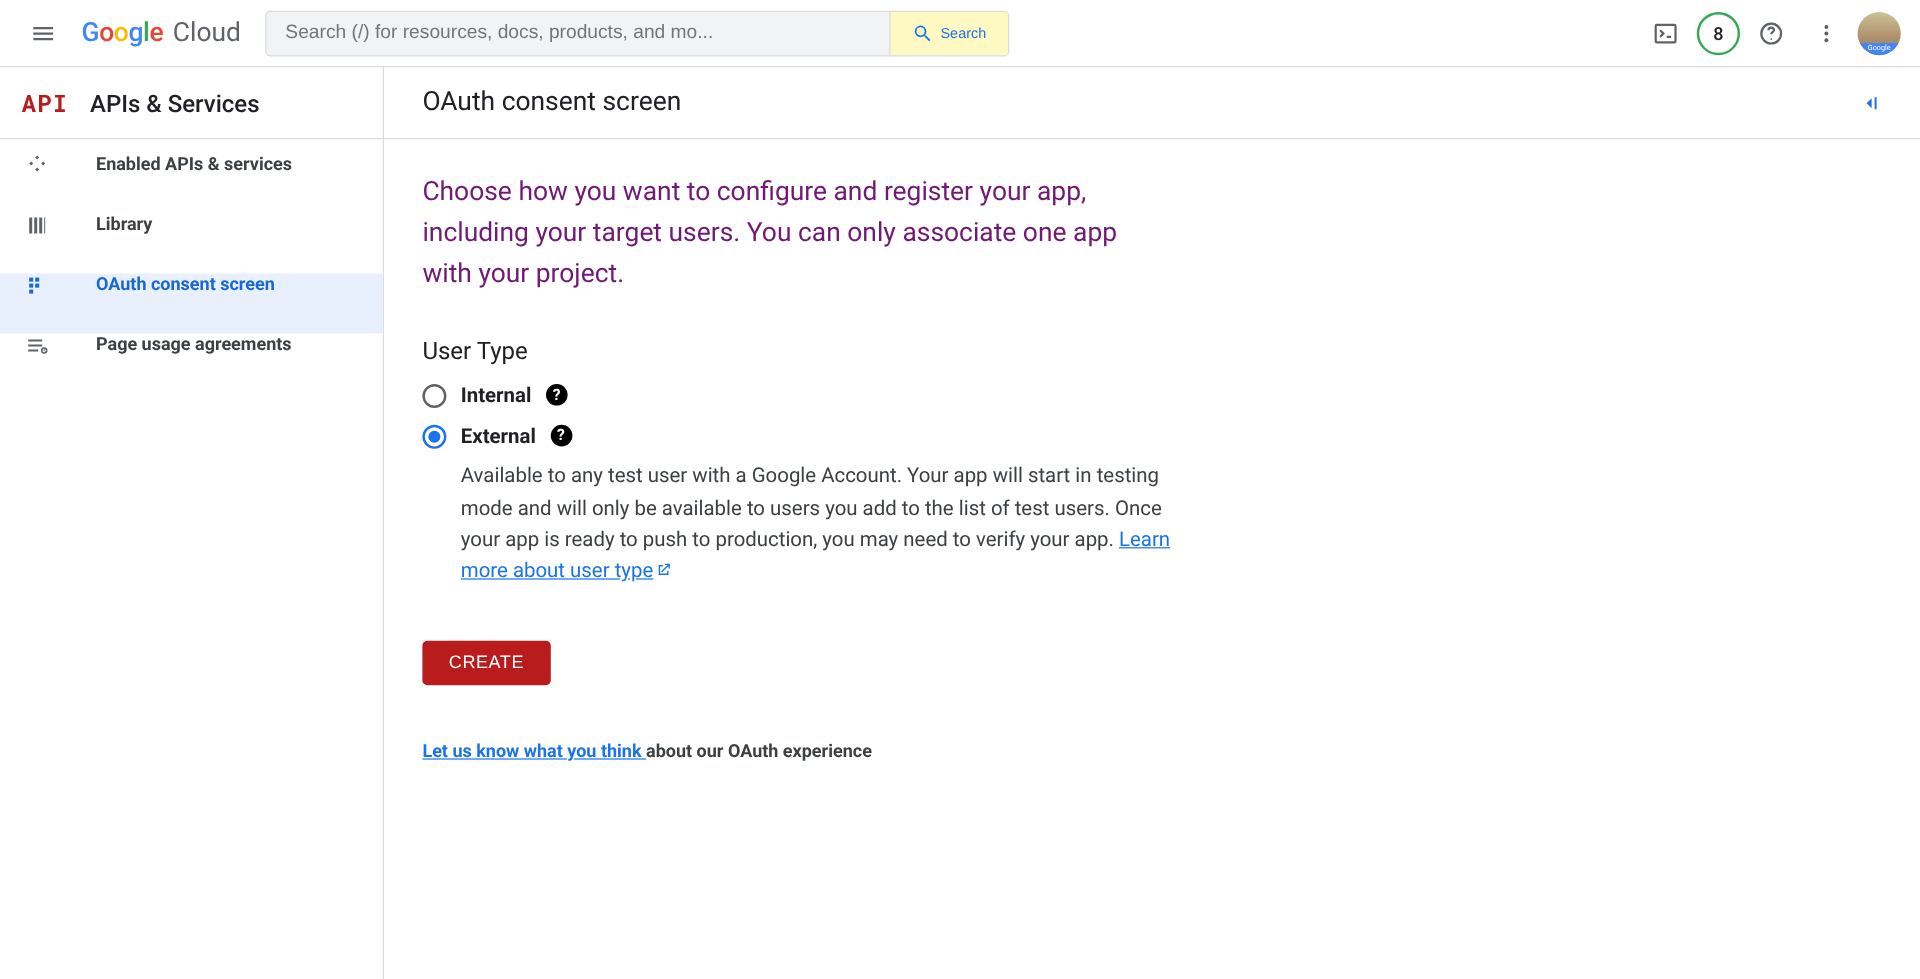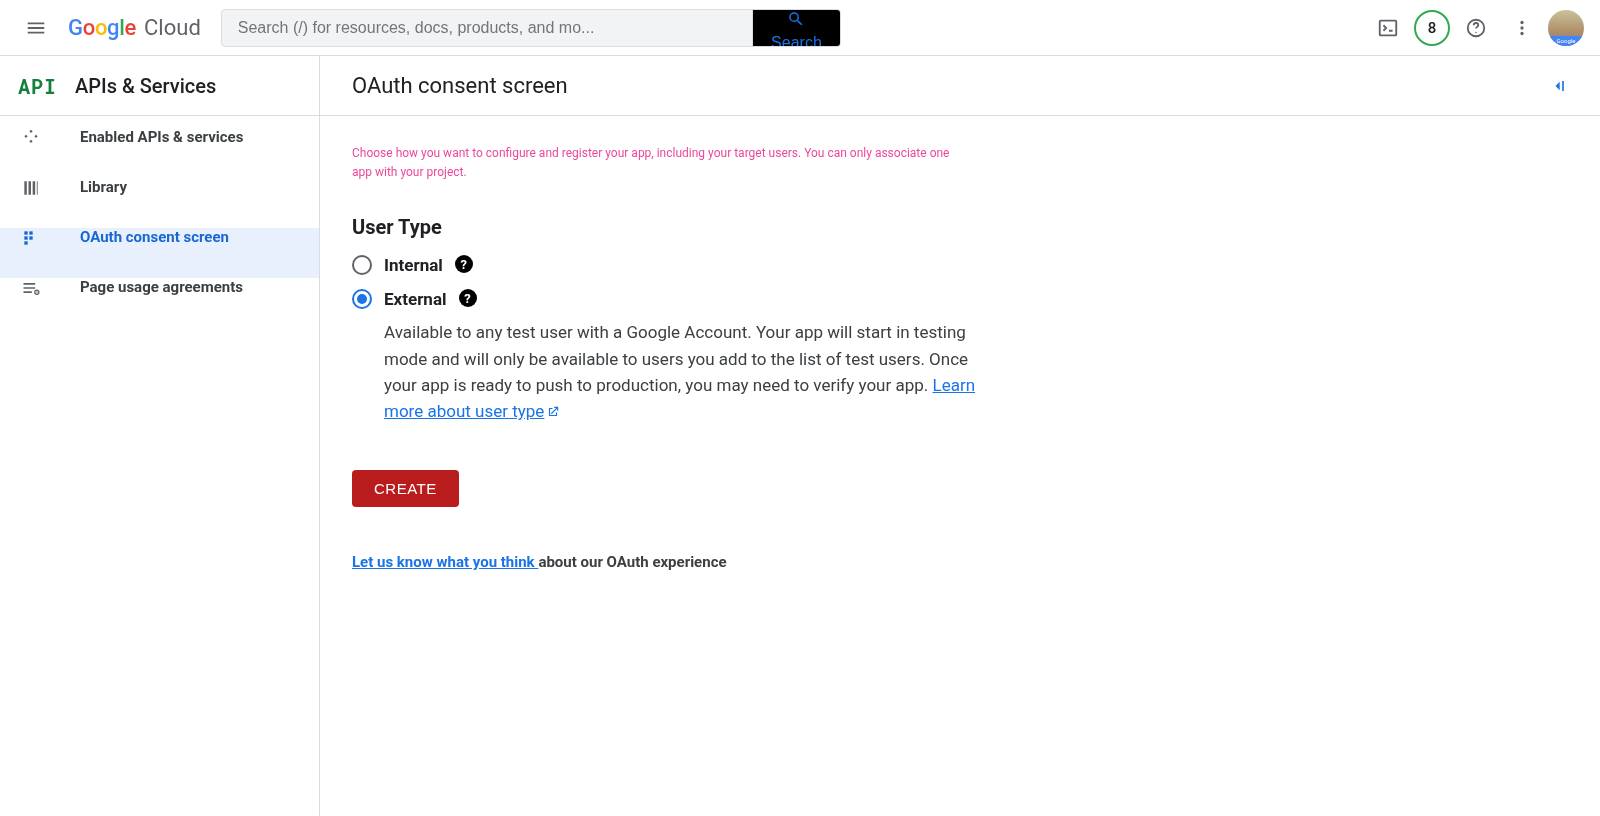--- a/index.html
+++ b/index.html
@@ -18,52 +18,52 @@
     .logo .l  { color:#34A853; }
     .logo .e  { color:#EA4335; }
     .cloud-word { color:#5f6368; font-size:22px; font-weight:400; margin-left:4px; }
 
     .project-picker { display:flex; align-items:center; gap:10px; height:38px; border:1px solid #dadce0; border-radius:4px; padding:0 12px; cursor:pointer; min-width:340px; background:#fff; }
     .project-picker .proj-name { color:#3c4043; font-size:15px; flex:1; white-space:nowrap; overflow:hidden; text-overflow:ellipsis; }
     .proj-icon { width:18px; height:18px; }
 
     .search-box { display:flex; align-items:center; height:38px; border:1px solid #dadce0; border-radius:4px; background:#f1f3f4; flex:1; min-width:300px; max-width:620px; overflow:hidden; }
     .search-box input { flex:1; border:none; background:transparent; font-size:16px; color:#c2410c; padding:0 16px; outline:none; }
-    .search-btn { display:flex; align-items:center; gap:6px; height:100%; border:none; background:#000000; color:#1a73e8; font-size:16px; font-weight:500; padding:0 18px; border-left:1px solid #dadce0; cursor:pointer;flex-direction:column; }
+    .search-btn { display:flex; align-items:center; gap:6px; height:100%; border:none; background:#fef9c3; color:#1a73e8; font-size:12px; font-weight:500; padding:0 18px; border-left:1px solid #dadce0; cursor:pointer; }
 
     .top-actions { display:flex; align-items:center; gap:6px; margin-left:auto; }
     .trial-badge { width:36px; height:36px; border:2px solid #34a853; border-radius:50%; display:flex; align-items:center; justify-content:center; color:#202124; font-weight:500; font-size:15px; }
     .avatar { width:36px; height:36px; border-radius:50%; background:linear-gradient(180deg,#c9c29a 0%, #b08f6a 60%, #7c7c8a 100%); position:relative; overflow:hidden; }
     .avatar::after { content:""; position:absolute; bottom:0; left:0; right:0; height:10px; background:#4285F4; }
     .avatar::before { content:"Google"; position:absolute; bottom:0; left:0; right:0; text-align:center; font-size:6px; color:#fff; z-index:2; line-height:10px; }
 
     
     .body-wrap { display:flex; height:calc(100vh - 56px); min-height:760px; }
 
     
     .sidebar { width:320px; border-right:1px solid #dadce0; display:flex; flex-direction:column; }
     .sidebar-header { display:flex; align-items:center; gap:18px; height:60px; padding:0 18px; border-bottom:1px solid #dadce0; }
-    .api-badge { font-family: "Roboto Mono", monospace; font-weight:700; font-size:20px; color:#15803d; letter-spacing:1px; }
+    .api-badge { font-family: "Roboto Mono", monospace; font-weight:700; font-size:20px; color:#b91c1c; letter-spacing:1px; }
     .sidebar-title { font-size:20px; color:#202124; font-weight:500; }
     .nav { list-style:none; padding:12px 0; }
     .nav-item { display:flex; align-items:flex-start; gap:38px; height:50px; padding:0 20px; cursor:pointer; color:#3c4043; font-size:15px;font-weight:bold; }
     .nav-item .nav-icon { width:22px; display:flex; justify-content:center; color:#5f6368; }
     .nav-item.selected { background:#e8f0fe; color:#1967d2; }
     .nav-item.selected .nav-icon { color:#1967d2; }
 
     
     .main { flex:1; position:relative; overflow:auto; }
     .main-header { display:flex; align-items:center; justify-content:space-between; height:60px; padding:0 32px; border-bottom:1px solid #dadce0; }
     .page-title { font-size:22px; color:#202124; font-weight:400; }
     .collapse-btn { color:#1a73e8; cursor:pointer; }
 
     .content { padding:28px 32px; max-width:1040px; }
-    .intro { font-size:12px; color:#ec4899; line-height:1.55; max-width:620px; }
-
-    .section-heading { font-size:20px; color:#202124; margin-top:34px; margin-bottom:12px; font-weight:700; }
+    .intro { font-size:22px; color:#701a75; line-height:1.55; max-width:620px; }
+
+    .section-heading { font-size:20px; color:#202124; margin-top:34px; margin-bottom:12px; font-weight:400; }
 
     .radio-group { display:flex; flex-direction:column; gap:10px; }
     .radio-row { display:flex; gap:12px; margin-top:4px; }
     .radio { width:20px; height:20px; border:2px solid #5f6368; border-radius:50%; position:relative; flex-shrink:0; cursor:pointer; }
     .radio.checked { border-color:#1a73e8; }
     .radio.checked::after { content:""; position:absolute; inset:3px; background:#1a73e8; border-radius:50%; }
     .radio-label { font-size:17px; font-weight:700; color:#202124; }
     .help-dot { width:18px; height:18px; border-radius:50%; background:#000; color:#fff; font-size:13px; font-weight:700; display:flex; align-items:center; justify-content:center; cursor:pointer; }
     .option-desc { font-size:17px; color:#3c4043; line-height:1.55; max-width:640px; padding-left:32px; }
     .option-desc a { color:#1a73e8; text-decoration:underline; }

